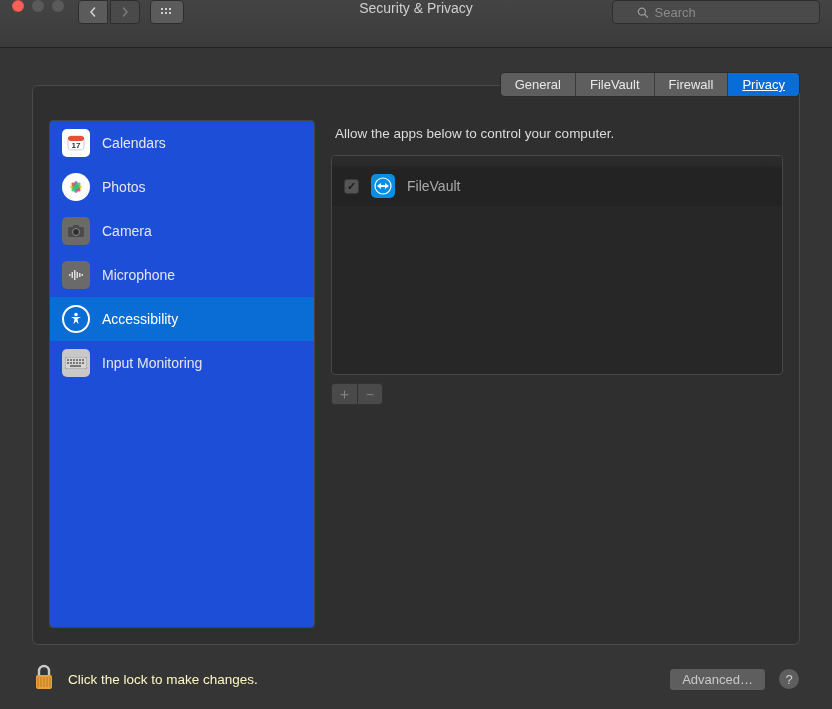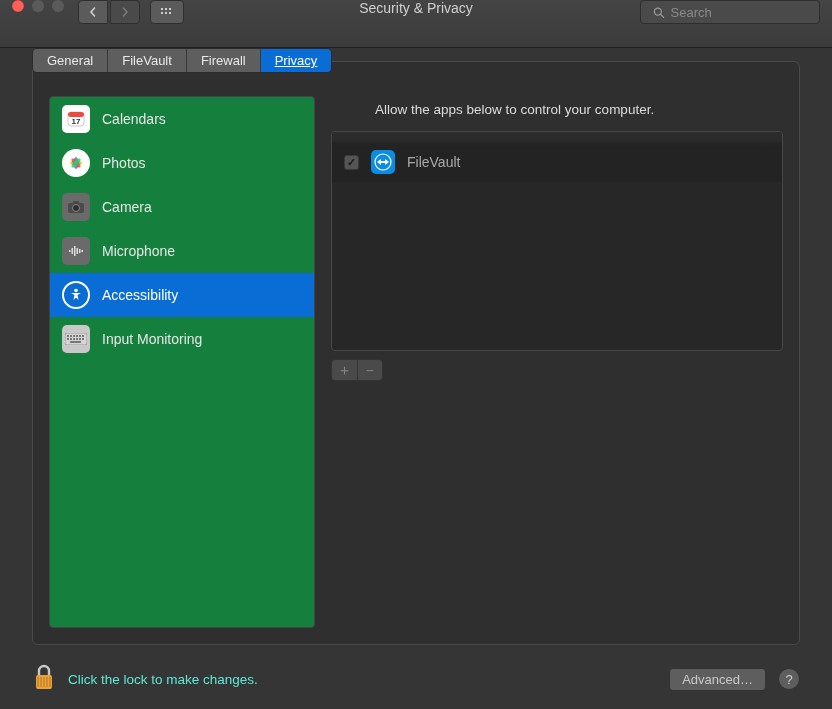--- a/index.html
+++ b/index.html
@@ -11,53 +11,53 @@
     .tl { width: 12px; height: 12px; border-radius: 50%; }
     .tl.red { background: #ff5f57; box-shadow: inset 0 0 1px rgba(0,0,0,.4); }
     .tl.grey { background: #5a5a5a; }
     .navbtns { display: flex; gap: 2px; margin-right: 10px; }
     .tb-btn { height: 24px; background: #5b5b5b; border: 1px solid #2e2e2e; border-radius: 4px; display: flex; align-items: center; justify-content: center; color: #cfcfcf; }
     .tb-back, .tb-fwd { width: 30px; }
     .tb-grid { width: 34px; }
     .tb-back { border-top-right-radius: 0; border-bottom-right-radius: 0; }
     .tb-fwd  { border-top-left-radius: 0; border-bottom-left-radius: 0; background:#4a4a4a; color:#7a7a7a }
     .wtitle { position:absolute; left:50%; transform:translateX(-50%); font-size: 14px; color: #cfcfcf; }
-    .searchwrap { margin-left: auto; display: flex; align-items: center; background: #4a4a4a; border:1px solid #2e2e2e; border-radius: 4px; height: 24px; width: 180px; padding: 0 12px; gap: 6px; color: #9a9a9a; }
+    .searchwrap { margin-left: auto; display: flex; align-items: center; background: #4a4a4a; border:1px solid #2e2e2e; border-radius: 4px; height: 24px; width: 208px; padding: 0 24px; gap: 6px; color: #9a9a9a; }
     .searchwrap input { background: transparent; border: none; outline: none; color: #e6e6e6; width: 100%; font-size: 13px; }
     .searchwrap input::placeholder { color: #8a8a8a; }
     
     .content { flex: 1; display: flex; flex-direction: column; padding: 0 32px 14px 32px; }
-    .tabs { display: flex; justify-content: flex-start; position: relative; z-index: 2; }
+    .tabs { display: flex; justify-content: flex-end; margin-top: 24px; position: relative; z-index: 2; }
     .tabbar { display: flex; border-radius: 5px; overflow: hidden; border:1px solid #2b2b2b; }
     .tab { font-size: 13px; padding: 4px 14px; background: #5e5e5e; color: #e8e8e8; border-right:1px solid #3a3a3a; }
     .tab:last-child { border-right:none;text-decoration:underline; }
     .tab.active { background: #0a6dd6; color: #fff; }
     .panel { border: 1px solid #4a4a4a; border-radius: 6px; background: #2f2f2f; margin-top: -12px; padding: 34px 16px 16px 16px; flex: 1; display: flex; gap: 16px; }
     
-    .sidebar { width: 266px; background: #15803d; border:1px solid #444; border-radius: 4px; overflow-y: auto; }
+    .sidebar { width: 266px; background: #1d4ed8; border:1px solid #444; border-radius: 4px; overflow-y: auto; }
     .srow { display: flex; align-items: center; gap: 12px; padding: 8px 10px 8px 12px; font-size: 14px; color: #e6e6e6; }
     .srow.selected { background: #0a6dd6; color: #fff; }
     .sicon { width: 28px; height: 28px; border-radius: 5px; display:flex; align-items:center; justify-content:center; font-size:14px; color:#fff; }
     
     .rpane { flex: 1; display: flex; flex-direction: column; }
-    .rdesc { font-size: 13.5px; color: #dcdcdc; padding: 6px 4px 14px 4px; margin-left: 40px; }
+    .rdesc { font-size: 13.5px; color: #dcdcdc; padding: 6px 4px 14px 4px; }
     .applistwrap { border:1px solid #474747; background: #272727; border-radius: 4px; height: 220px; overflow:hidden; position:relative; }
     .applistwrap::before { content:""; position:absolute; top:0; left:0; right:0; height:14px; background:linear-gradient(#2d2d2d, rgba(45,45,45,0)); }
     .applist { padding-top:10px; }
     .approw { display:flex; align-items:center; gap:12px; padding: 8px 12px; font-size:14px; color:#a9a9a9; }
     .approw.alt { background:#232323; }
     .chk { width:15px; height:15px; border-radius:3px; background:#555; border:1px solid #3a3a3a; display:flex; align-items:center; justify-content:center; color:#1c1c1c; font-size:11px; font-weight:bold; }
     .appicon { width:24px; height:24px; border-radius:5px; background:#0b8de2; display:flex; align-items:center; justify-content:center; }
     .pm { display:flex; gap:0; margin-top:8px; }
     .pmb { width:26px; height:22px; background:#4a4a4a; border:1px solid #333; color:#888; display:flex; align-items:center; justify-content:center; font-size:15px; }
     .pmb:first-child{ border-top-left-radius:4px; border-bottom-left-radius:4px; border-right:none; }
     .pmb:last-child{ border-top-right-radius:4px; border-bottom-right-radius:4px; }
     
     .footer { display:flex; align-items:center; gap:12px; margin-top: 18px; }
-    .locktext { font-size: 13.5px; color: #5eead4; }
+    .locktext { font-size: 13.5px; color: #fef9c3; }
     .spacer { flex:1; }
     .advbtn { background:#5e5e5e; border:1px solid #333; border-radius:4px; color:#c8c8c8; font-size:13px; padding: 3px 12px; }
     .helpbtn { width:22px; height:22px; border-radius:50%; background:#5e5e5e; color:#cfcfcf; display:flex; align-items:center; justify-content:center; font-size:13px; border:1px solid #333; }
   </style>
 </head>
 <body>
 
 <div class="window">
 
   <div class="titlebar">

